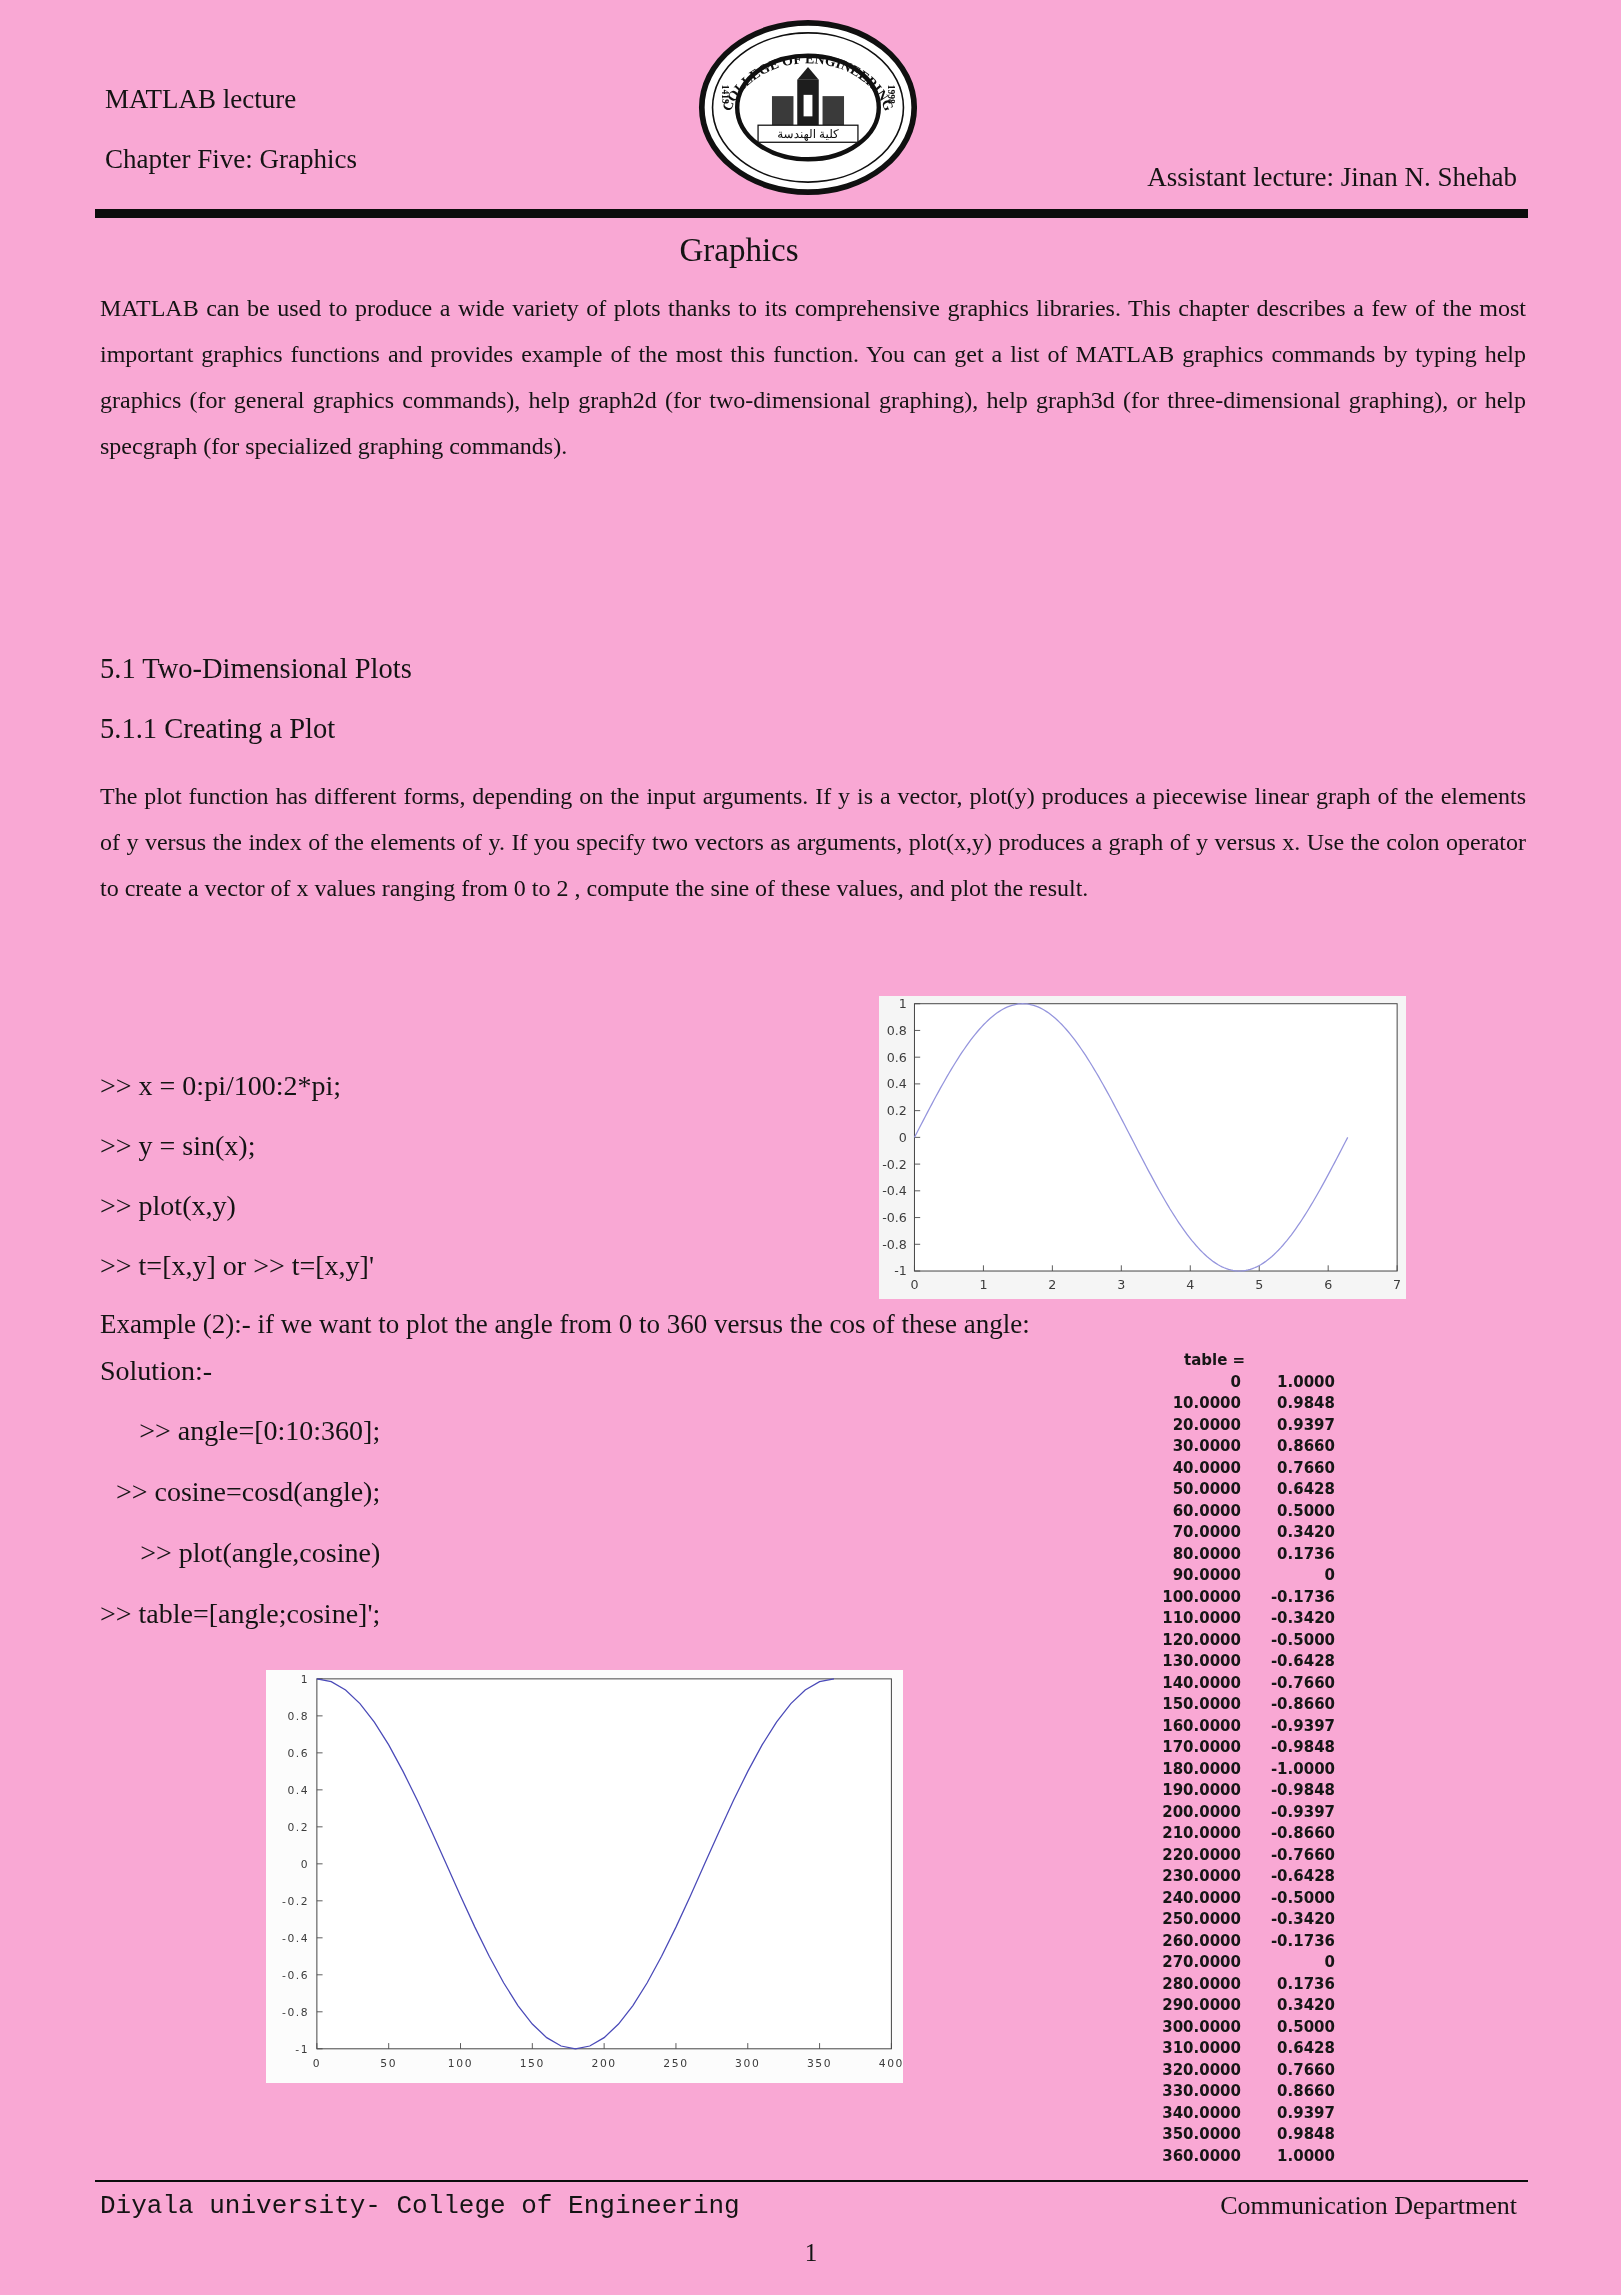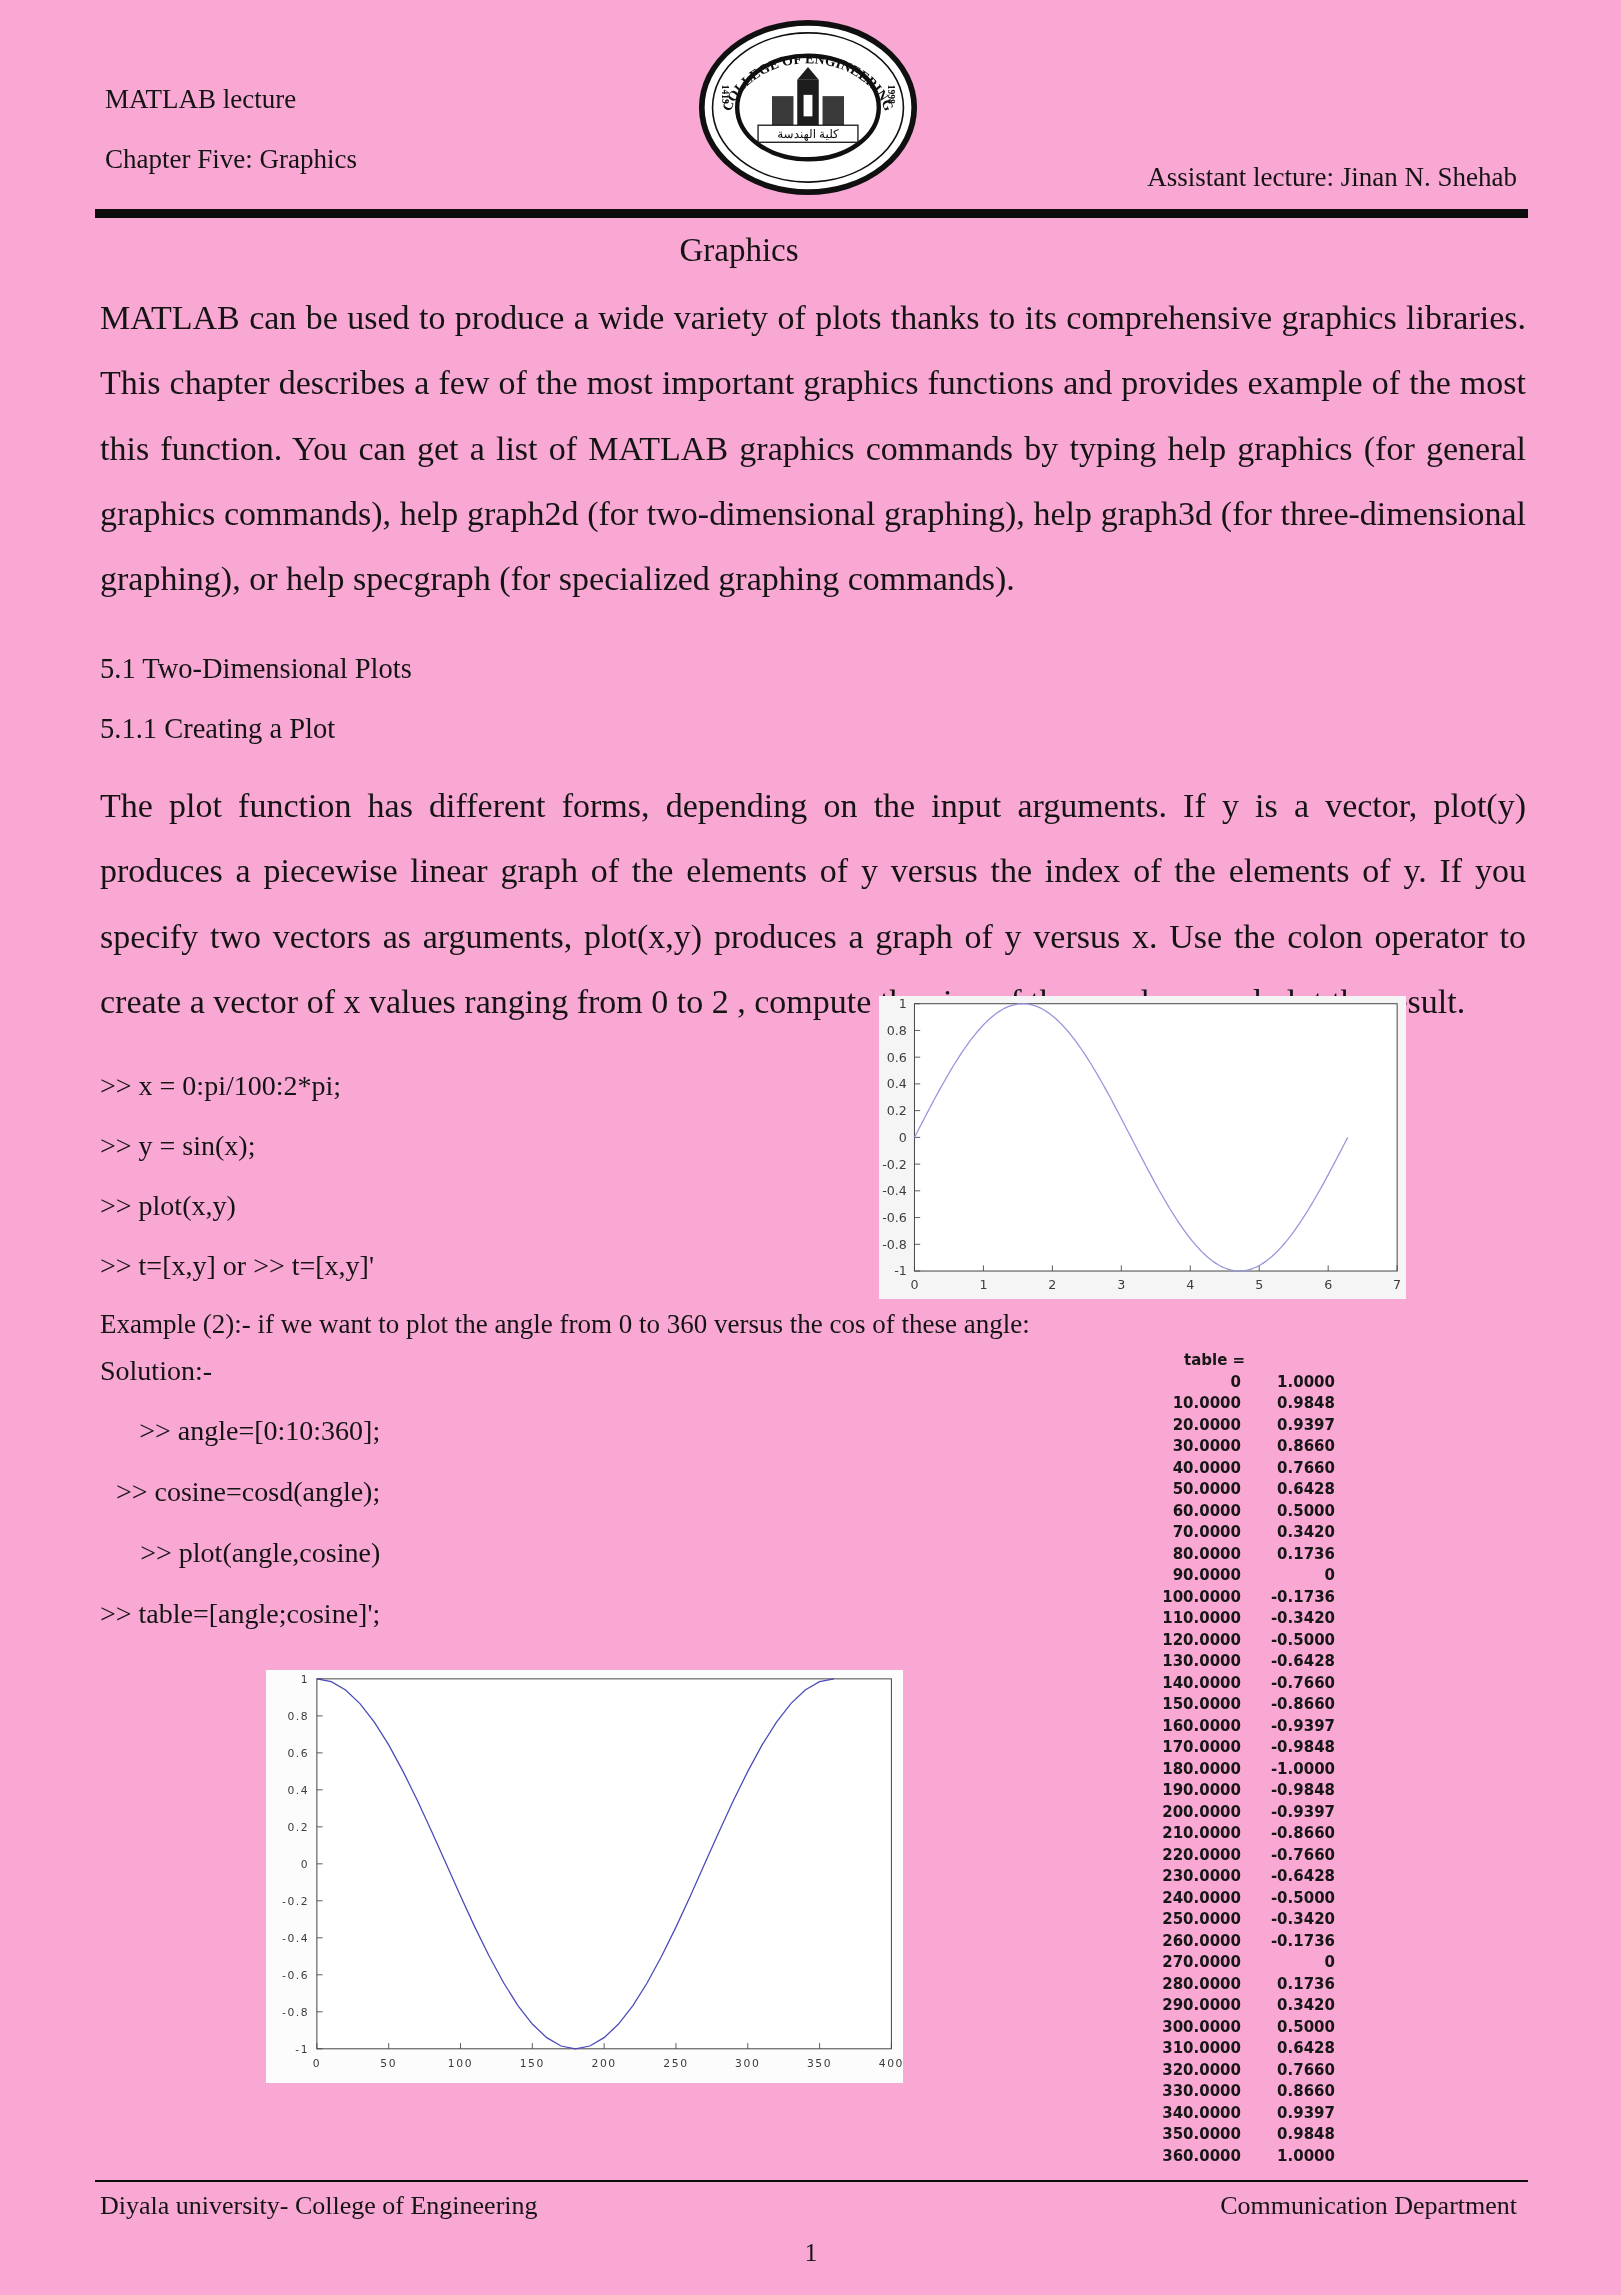--- a/index.html
+++ b/index.html
@@ -13,21 +13,21 @@
   
   #hdr1 { left:105px; top:84px; font-size:27px; }
   #hdr2 { left:105px; top:144px; font-size:27px; }
   #hdr3 { right:105px; top:146px; font-size:27px; text-align:right;margin-top:16px; }
   #logo { left:697px; top:19px; width:222px; height:177px; }
   #rule { left:95px; top:209px; width:1433px; height:5.7px;
           border-top:7px solid #0c0c0c; border-bottom:2.5px solid #0c0c0c; }
 
   #title { left:0; top:232px; width:1478px; text-align:center; font-size:33px; font-weight:400; }
 
-  .body-par { font-size:34px; line-height:1.92; text-align:justify; width:1426px; left:100px; }
+  .body-par { font-size:24px; line-height:1.92; text-align:justify; width:1426px; left:100px; }
   #par1 { top:285px; }
   #h51  { left:100px; top:653px; font-size:28.5px; font-weight:400; }
   #h511 { left:100px; top:713px; font-size:28.5px; font-weight:400; }
   #par2 { top:773px; }
 
   #code1 { left:100px; top:1056px; font-size:28px; }
   #code1 .code-line { line-height:60px; }
   #code2 { left:100px; top:1400px; font-size:28px; }
   #code2 .code-line { line-height:61px;text-align:right; }
 
@@ -44,21 +44,21 @@
   
   #mtable { left:1121px; top:1351px; width:228px;
             font-family:"DejaVu Sans", sans-serif; font-weight:bold; font-size:15px; color:#161616; }
   .mat-title { margin-left:63px; height:21.5px; }
   .mat-row { height:21.5px; display:flex; }
   .mat-row .c1 { width:120px; text-align:right; }
   .mat-row .c2 { width:94px; text-align:right; }
 
   
   #frule { left:95px; top:2180px; width:1433px; border-top:2.5px solid #0c0c0c; }
-  #fl { left:100px;  top:2191px; font-size:26px; }
+  #fl { left:100px;  top:2191px; font-size:26px;font-family:Liberation Mono, monospace; }
   #fr { right:105px; top:2191px; font-size:26px; text-align:right; }
   #pg { left:0; top:2239px; width:1622px; text-align:center; font-size:25px; }
 
   #logo svg text { font-family:"Liberation Serif", serif; }
 </style>
 </head>
 <body>
 
 <div class="page">
 

